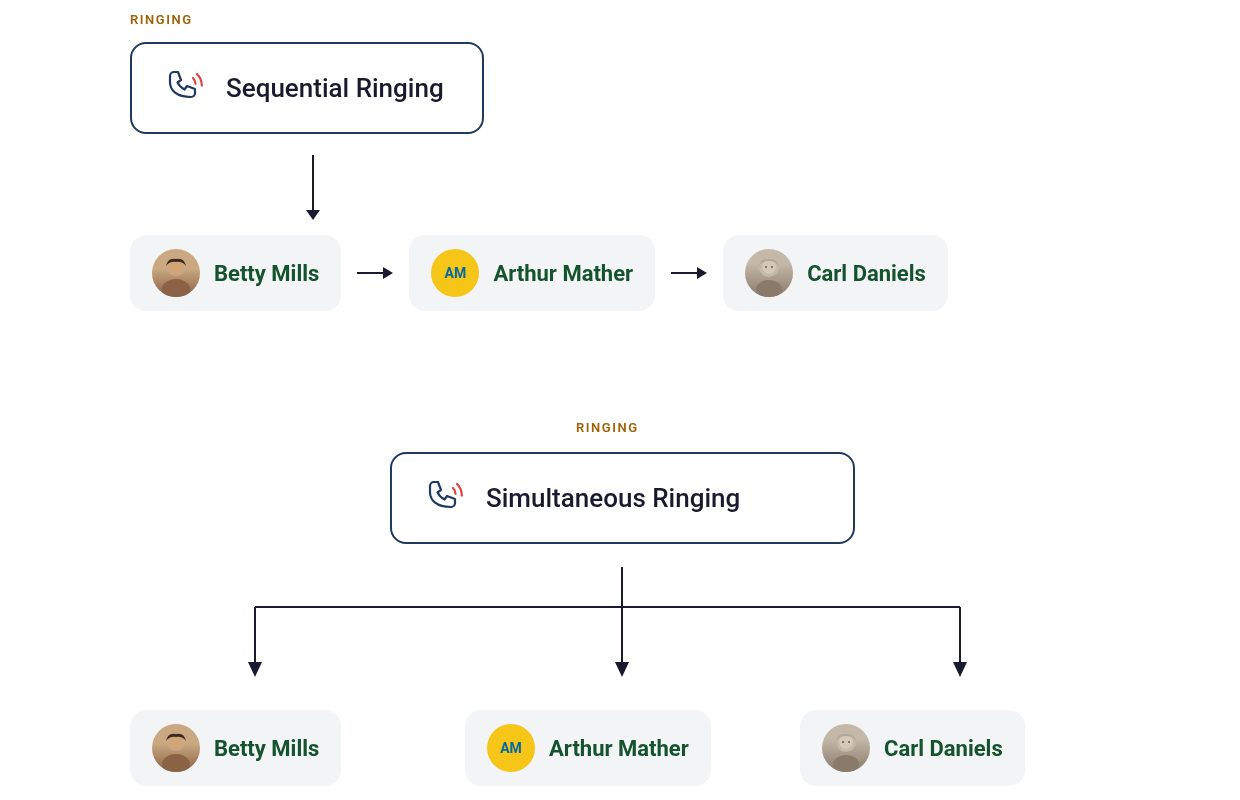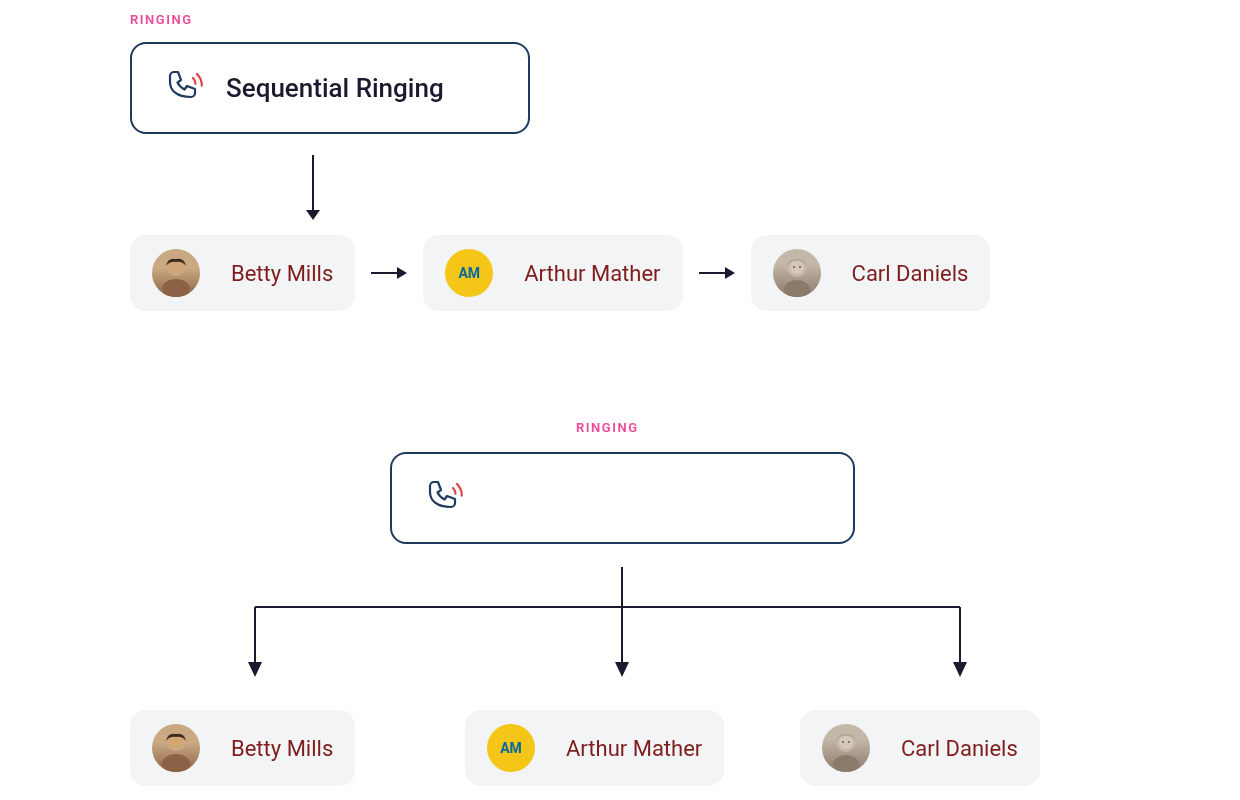--- a/index.html
+++ b/index.html
@@ -10,21 +10,21 @@
       height: 800px;
       overflow: hidden;
       position: relative;
     }
 
     
     .ringing-label {
       font-size: 13px;
       font-weight: 600;
       letter-spacing: 0.12em;
-      color: #ec4899;
+      color: #a16207;
       text-transform: uppercase;
     }
 
     
     .ring-card {
       display: flex;
       align-items: center;
       gap: 14px;
       border: 2px solid #1e3a5f;
       border-radius: 16px;
@@ -43,24 +43,23 @@
       display: flex;
       align-items: center;
       gap: 14px;
       background: #f3f4f6;
       border-radius: 16px;
       padding: 14px 22px;
     }
 
     .person-name {
       font-size: 22px;
-      font-weight: 400;
-      color: #7f1d1d;
+      font-weight: 700;
+      color: #14532d;
       white-space: nowrap;
-      margin-left: 17px;
     }
 
     
     .avatar-initials {
       width: 48px;
       height: 48px;
       border-radius: 50%;
       background: #f5c518;
       display: flex;
       align-items: center;
@@ -111,21 +110,21 @@
     svg.phone-svg {
       width: 52px;
       height: 52px;
     }
   </style>
 </head>
 <body>
 
 <div class="ringing-label" style="position:absolute; left:130px; top:12px;">RINGING</div>
 
-<div class="ring-card seq-main-card" style="position:absolute; left:130px; top:42px; width:400px;">
+<div class="ring-card seq-main-card" style="position:absolute; left:130px; top:42px; width:354px;">
 
   <svg class="phone-svg" viewBox="0 0 52 52" fill="none">
 
     <path d="M10 14c0-2.2 1.8-4 4-4h4l3 8-3.5 2.5c1.5 3 4 5.5 7 7L27 24l8 3v4c0 2.2-1.8 4-4 4C16.6 35 10 28.4 10 20v-6z" fill="none" stroke="#1e3a5f" stroke-width="2.2" stroke-linejoin="round"></path>
 
     <path d="M33 16c1.5 1.5 2.5 3.5 2.5 5.8" stroke="#e53e3e" stroke-width="2.2" stroke-linecap="round" fill="none"></path>
     <path d="M37 12c3 3 4.8 7.1 4.8 11.6" stroke="#e53e3e" stroke-width="2.2" stroke-linecap="round" fill="none"></path>
   </svg>
   <span class="ring-card-label">Sequential Ringing</span>
 </div>
@@ -189,20 +188,21 @@
 </div>
 
 <div class="ringing-label" style="position:absolute; left:576px; top:420px;">RINGING</div>
 
 <div class="ring-card" style="position:absolute; left:390px; top:452px; width:465px;">
   <svg class="phone-svg" viewBox="0 0 52 52" fill="none">
     <path d="M10 14c0-2.2 1.8-4 4-4h4l3 8-3.5 2.5c1.5 3 4 5.5 7 7L27 24l8 3v4c0 2.2-1.8 4-4 4C16.6 35 10 28.4 10 20v-6z" fill="none" stroke="#1e3a5f" stroke-width="2.2" stroke-linejoin="round"></path>
     <path d="M33 16c1.5 1.5 2.5 3.5 2.5 5.8" stroke="#e53e3e" stroke-width="2.2" stroke-linecap="round" fill="none"></path>
     <path d="M37 12c3 3 4.8 7.1 4.8 11.6" stroke="#e53e3e" stroke-width="2.2" stroke-linecap="round" fill="none"></path>
   </svg>
+  <span class="ring-card-label">Simultaneous Ringing</span>
 </div>
 
 <svg style="position:absolute; left:0; top:567px; width:1240px; height:120px;" viewBox="0 0 1240 120">
 
   <line x1="622" y1="0" x2="622" y2="40" stroke="#1a1a2e" stroke-width="2"></line>
 
   <line x1="255" y1="40" x2="960" y2="40" stroke="#1a1a2e" stroke-width="2"></line>
 
   <line x1="255" y1="40" x2="255" y2="95" stroke="#1a1a2e" stroke-width="2"></line>
   <polygon points="248,95 262,95 255,110" fill="#1a1a2e"></polygon>

